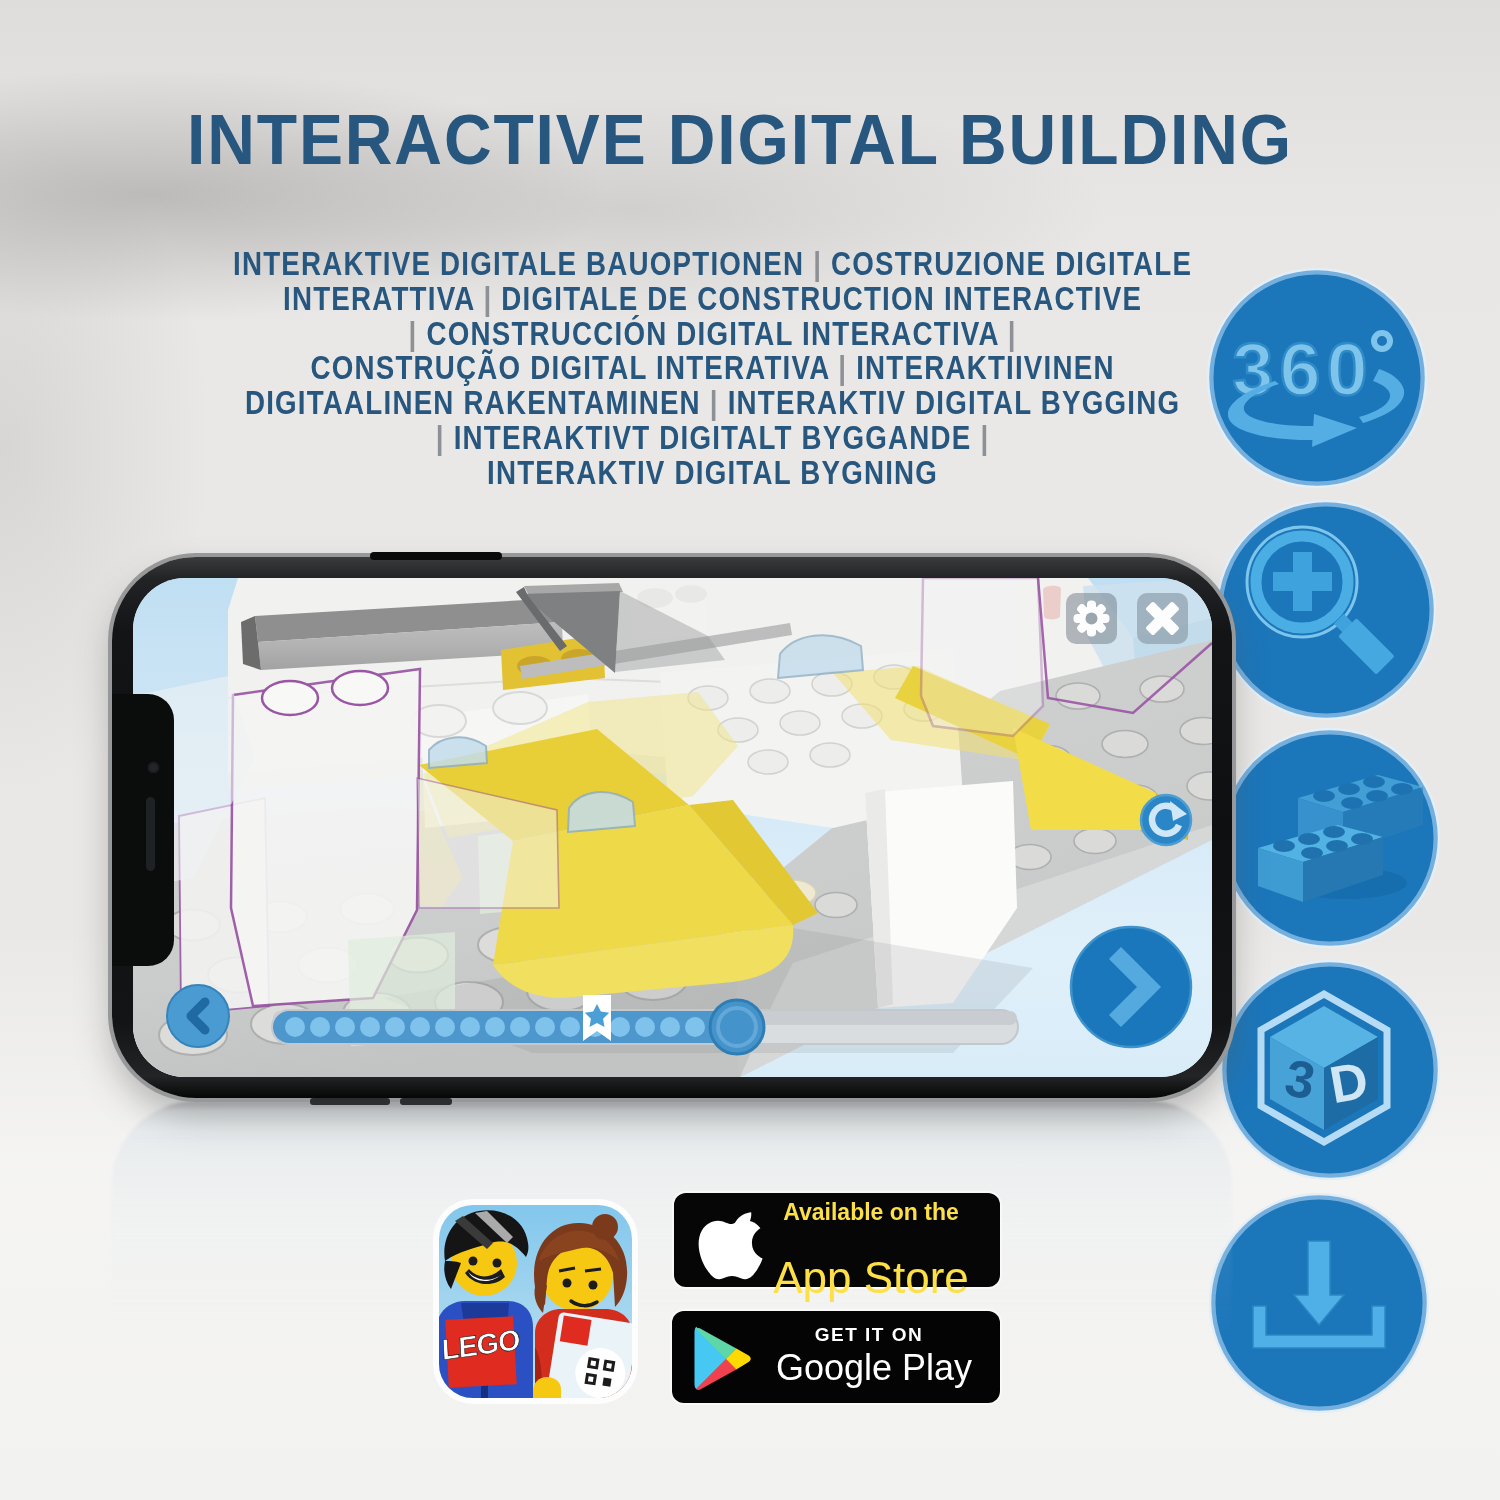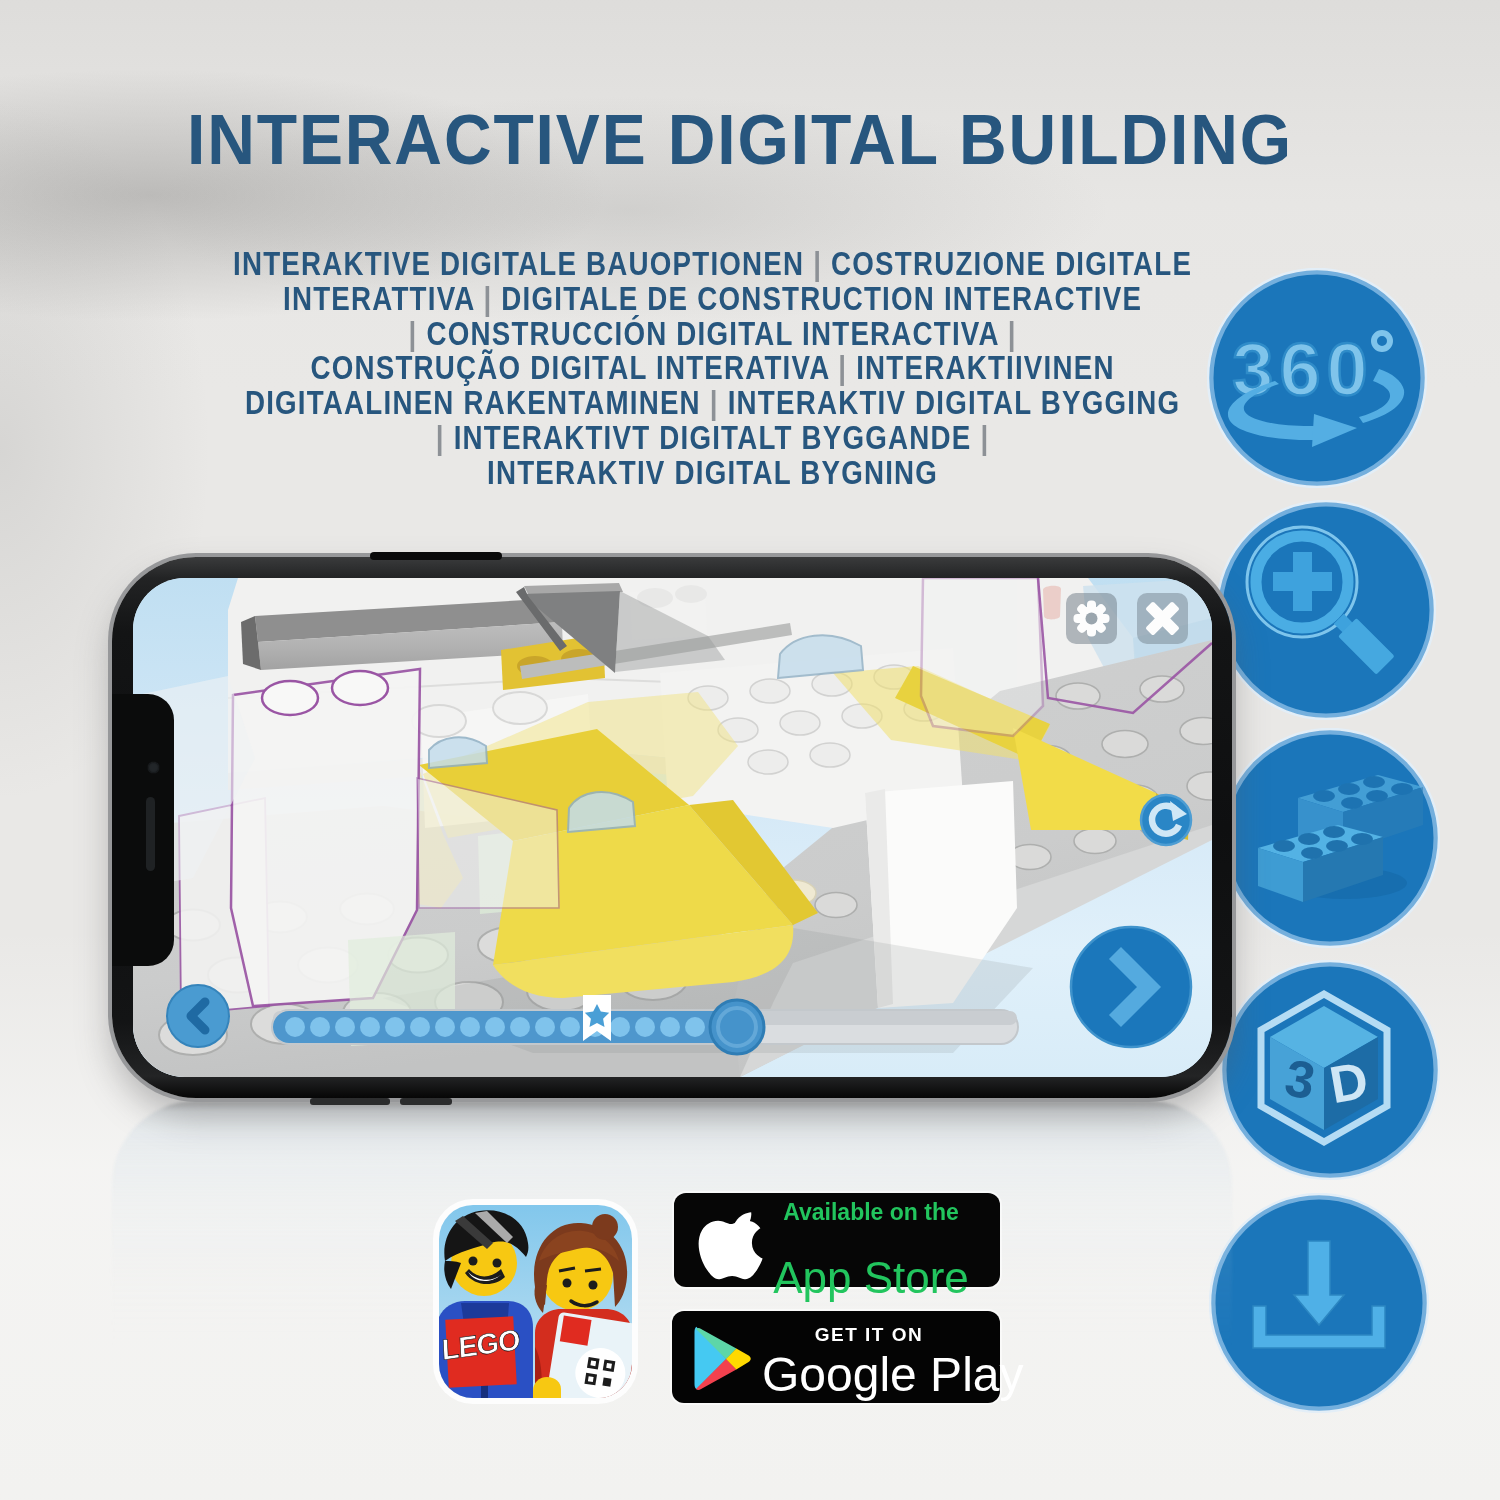--- a/index.html
+++ b/index.html
@@ -37,27 +37,27 @@
   .notch{position:absolute;left:0px;top:137px;width:62px;height:272px;background:#0b0c0c;
     border-radius:0 26px 26px 0;}
   .cam{position:absolute;left:36px;top:205px;width:11px;height:11px;border-radius:50%;background:#222629;box-shadow:inset 0 0 2px #000, 0 0 1px #394048;}
   .spk{position:absolute;left:34px;top:240px;width:9px;height:74px;border-radius:5px;background:#1f2224;}
   .topbtn{position:absolute;left:258px;top:-5px;width:132px;height:8px;border-radius:4px;background:#0a0a0a;}
   .refl{position:absolute;left:112px;top:1101px;width:1120px;height:330px;
     border-radius:84px;
     background:linear-gradient(180deg, rgba(70,74,77,0.35) 0%, rgba(150,170,185,0.22) 3%, rgba(190,210,226,0.22) 9%, rgba(208,223,234,0.12) 30%, rgba(226,232,238,0.04) 55%, rgba(233,232,230,0) 75%);
     filter:blur(1.5px);}
   .appstore{position:absolute;left:674px;top:1193px;width:326px;height:94px;background:#060606;border-radius:12px;
-    box-shadow:0 0 0 2px rgba(255,255,255,0.55);color:#22c55e;}
+    box-shadow:0 0 0 2px rgba(255,255,255,0.55);color:#fde047;}
   .gplay{position:absolute;left:672px;top:1311px;width:328px;height:92px;background:#040404;border-radius:12px;
     box-shadow:0 0 0 2px rgba(255,255,255,0.55);color:#fff;}
   .as-small{position:absolute;left:92px;top:6px;width:210px;text-align:center;font-size:23px;font-weight:bold;letter-spacing:0px;}
   .as-big{position:absolute;left:89px;top:33px;width:216px;text-align:center;font-size:44px;font-weight:normal;letter-spacing:0px;white-space:nowrap;margin-top:27px;}
   .gp-small{position:absolute;left:92px;top:13px;width:210px;text-align:center;font-size:19px;font-weight:bold;letter-spacing:1.5px;}
-  .gp-big{position:absolute;left:90px;top:36px;width:224px;text-align:center;font-size:48px;font-weight:normal;letter-spacing:0px;white-space:nowrap;}
+  .gp-big{position:absolute;left:90px;top:36px;width:224px;text-align:center;font-size:36px;font-weight:normal;letter-spacing:0px;white-space:nowrap;}
   .legoicon{position:absolute;left:431px;top:1197px;width:209px;height:209px;}
 </style>
 </head>
 <body>
 <div class="bgshade"></div>
 <div class="title">INTERACTIVE DIGITAL BUILDING</div>
 <div class="subs">
 INTERAKTIVE DIGITALE BAUOPTIONEN <span class="p">|</span> COSTRUZIONE DIGITALE<br>
 INTERATTIVA <span class="p">|</span> DIGITALE DE CONSTRUCTION INTERACTIVE<br>
 <span class="p">|</span> CONSTRUCCIÓN DIGITAL INTERACTIVA <span class="p">|</span><br>

